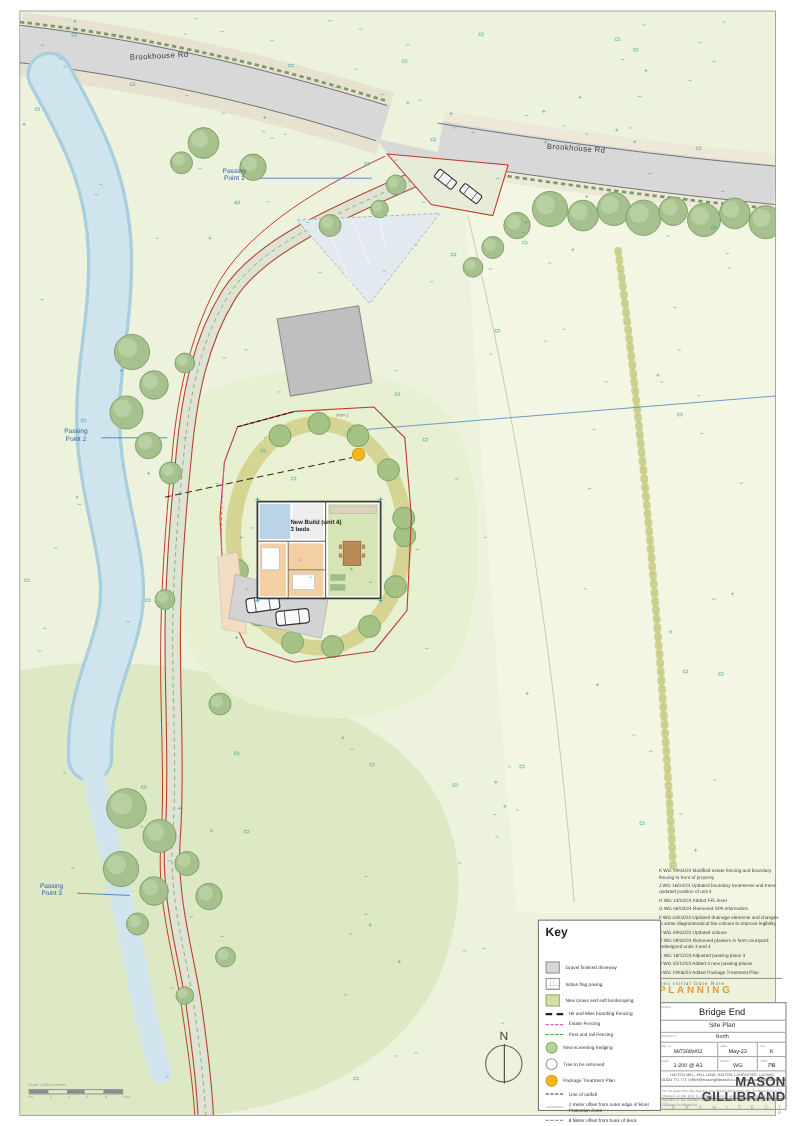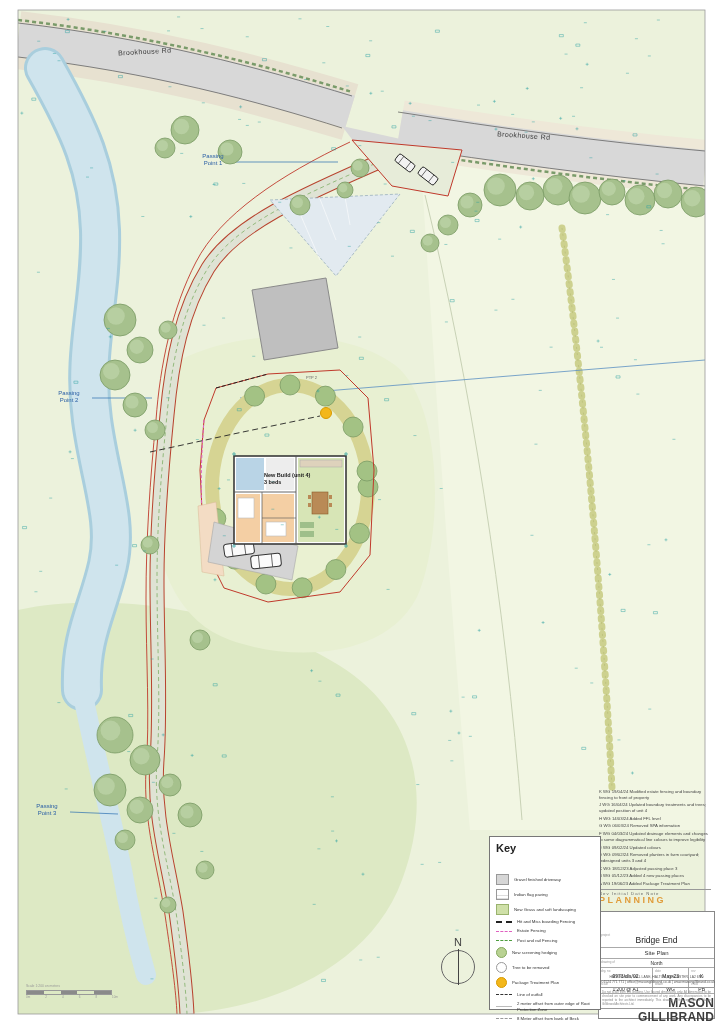--- a/index.html
+++ b/index.html
@@ -36,21 +36,21 @@
   
   #revs{left:599px;top:789px;width:112px;}
   #revs .rev{font-size:4.3px;color:#444;line-height:1.3;margin-bottom:2.2px;}
   #revs .rfoot{font-size:4.3px;color:#666;border-top:.5px solid #999;margin-top:2px;padding-top:1.5px;letter-spacing:1px;}
   
   #planning{left:599px;top:895px;font-size:9px;font-weight:bold;letter-spacing:2.5px;color:#e09c3a;}
   #tblock{left:598px;top:911px;width:117px;background:#fff;border:.5px solid #888;box-sizing:border-box;}
   #tblock .row{border-bottom:.5px solid #aaa;position:relative;}
   .flab{font-size:3px;color:#999;position:absolute;left:2px;top:1px;}
   .r-project{height:15px;}
-  .r-project .v{font-size:8.5px;color:#222;text-align:center;padding-top:3px;margin-top:20px;}
+  .r-project .v{font-size:8.5px;color:#222;text-align:center;padding-top:3px;}
   .r-title{height:10px;}
   .r-title .v{font-size:6px;color:#333;text-align:center;padding-top:2px;}
   .r-orient{height:8px;}
   .r-orient .v{font-size:5px;color:#333;text-align:center;padding-top:1px;}
   .cells{display:flex;height:12px;}
   .cells .cell{flex:1;border-right:.5px solid #aaa;position:relative;}
   .cells .cell:last-child{border-right:none;}
   .cell .v{font-size:5px;color:#222;text-align:center;padding-top:4.5px;}
   .r-brand{height:24px;border-bottom:none !important;text-align:right;}
   .brand{font-size:12px;font-weight:bold;color:#3c3c3c;letter-spacing:.2px;padding-top:2px;}

